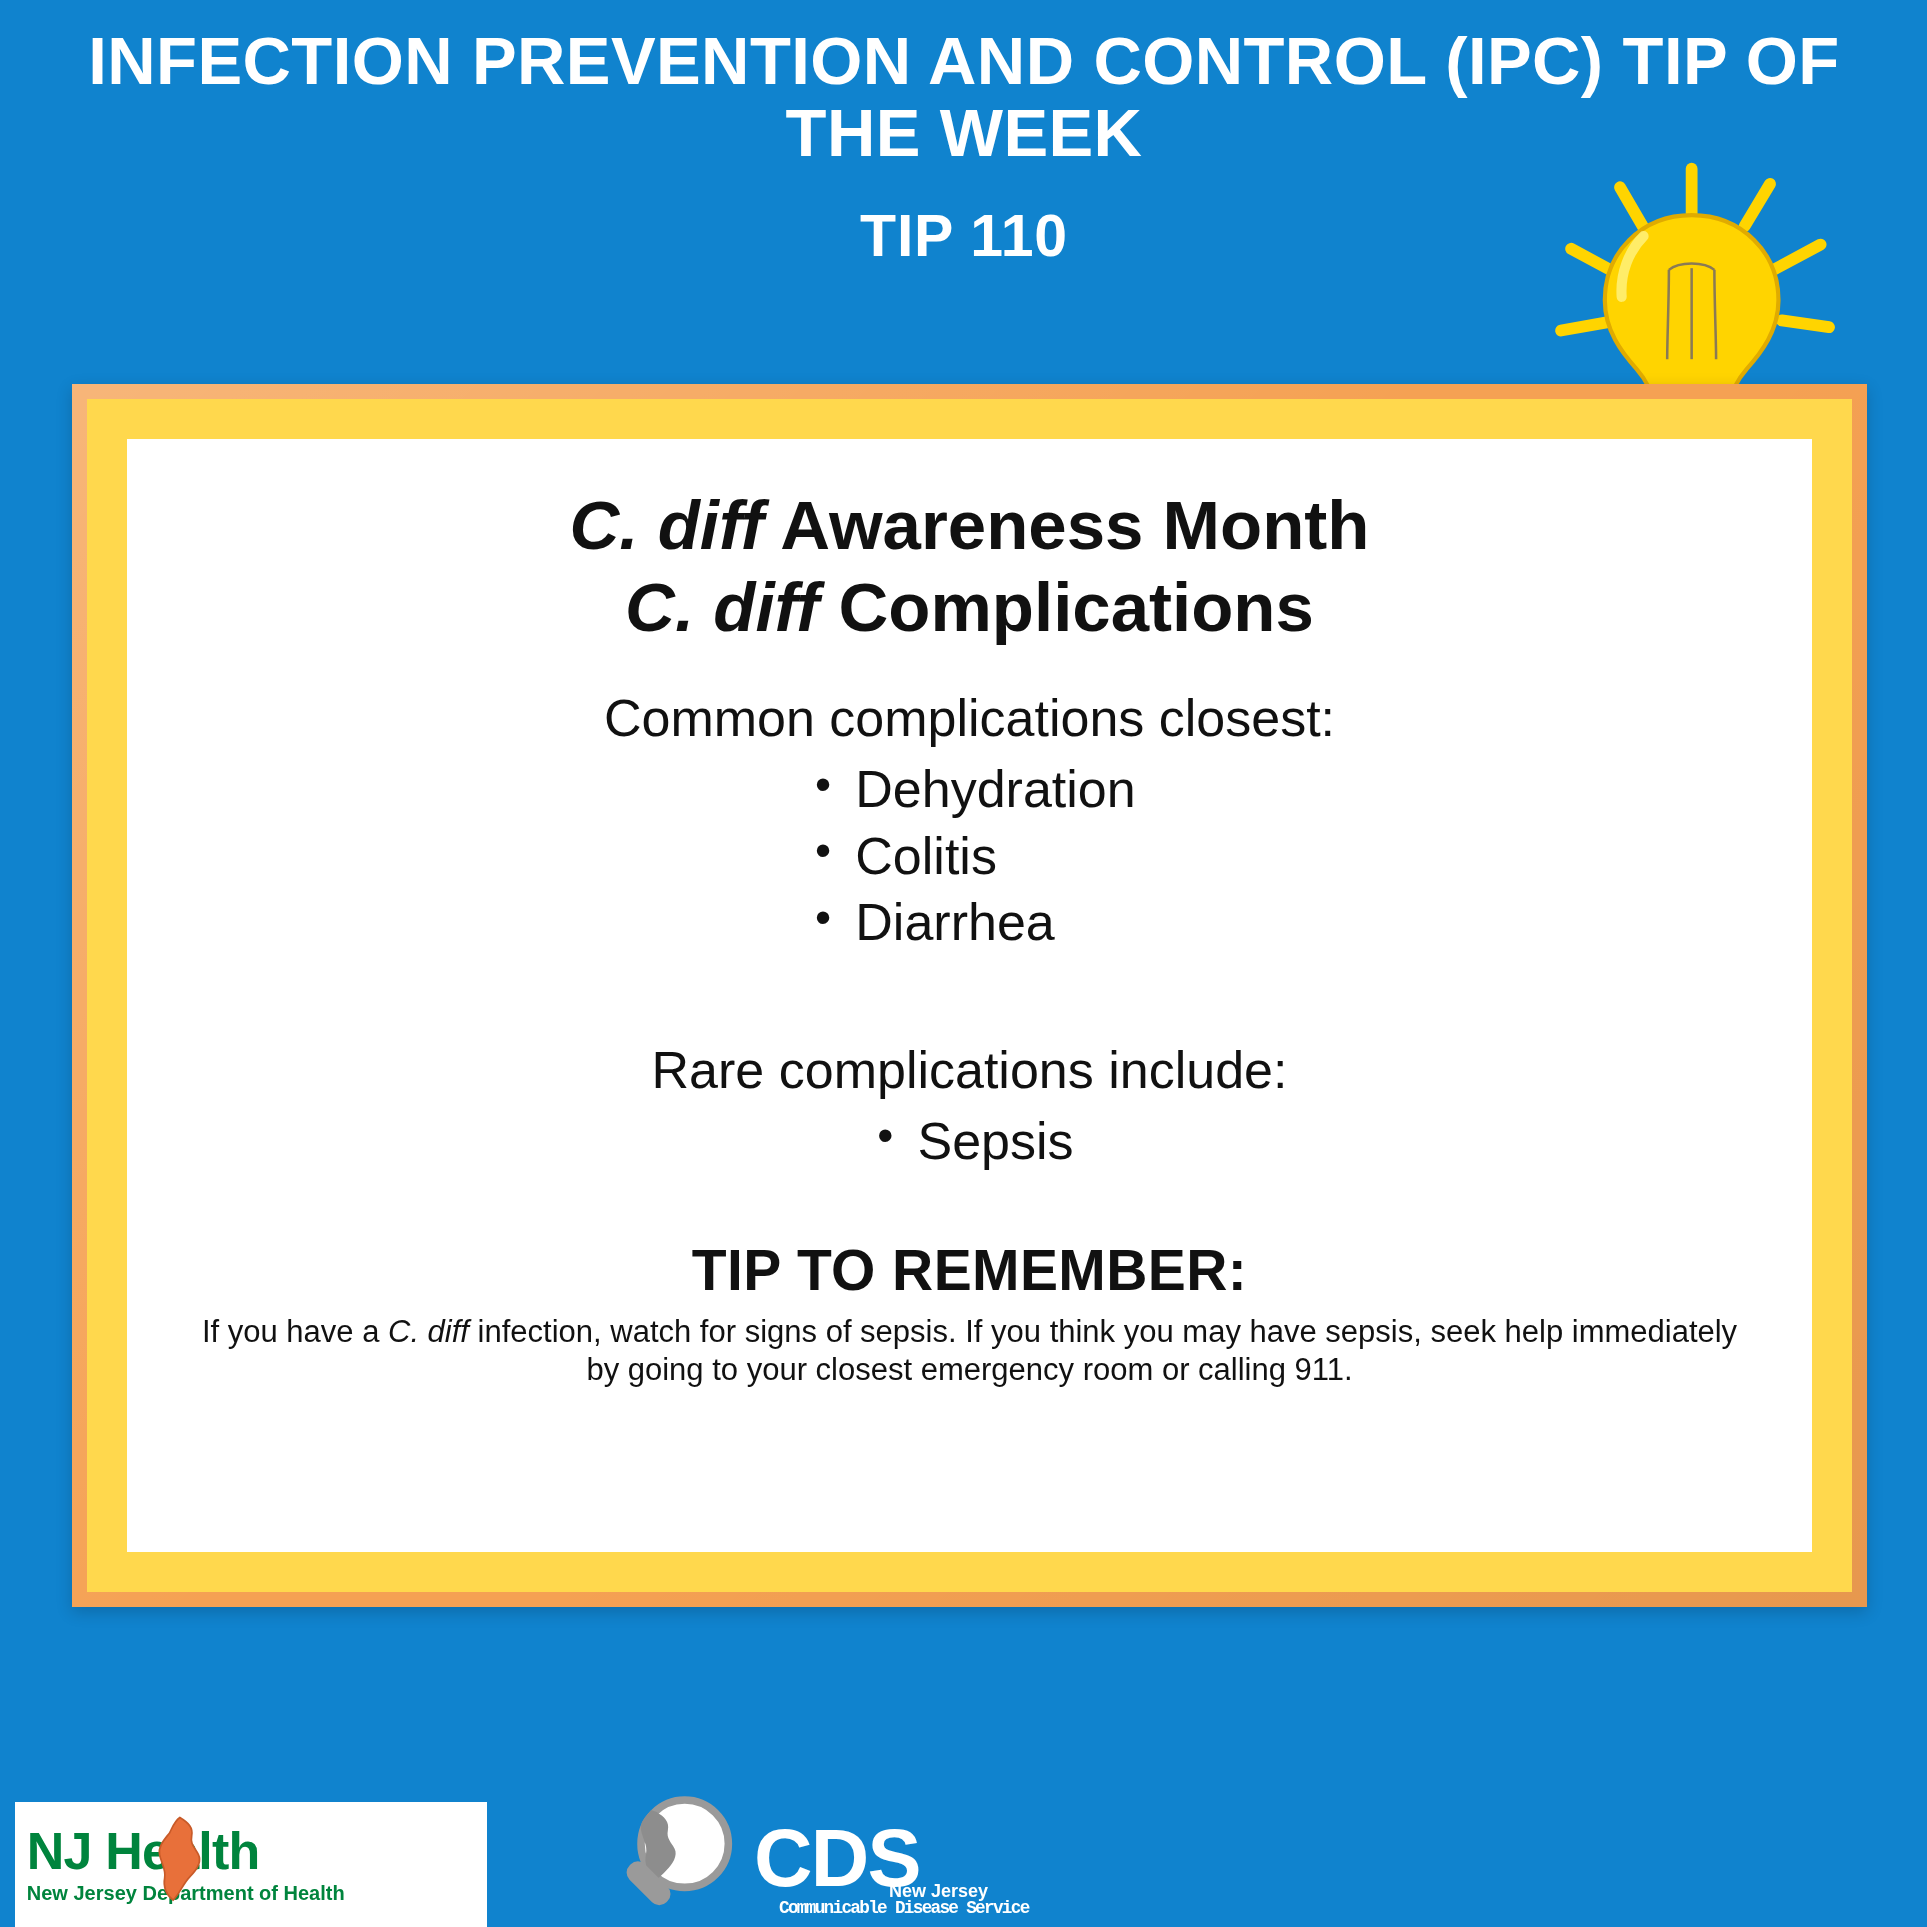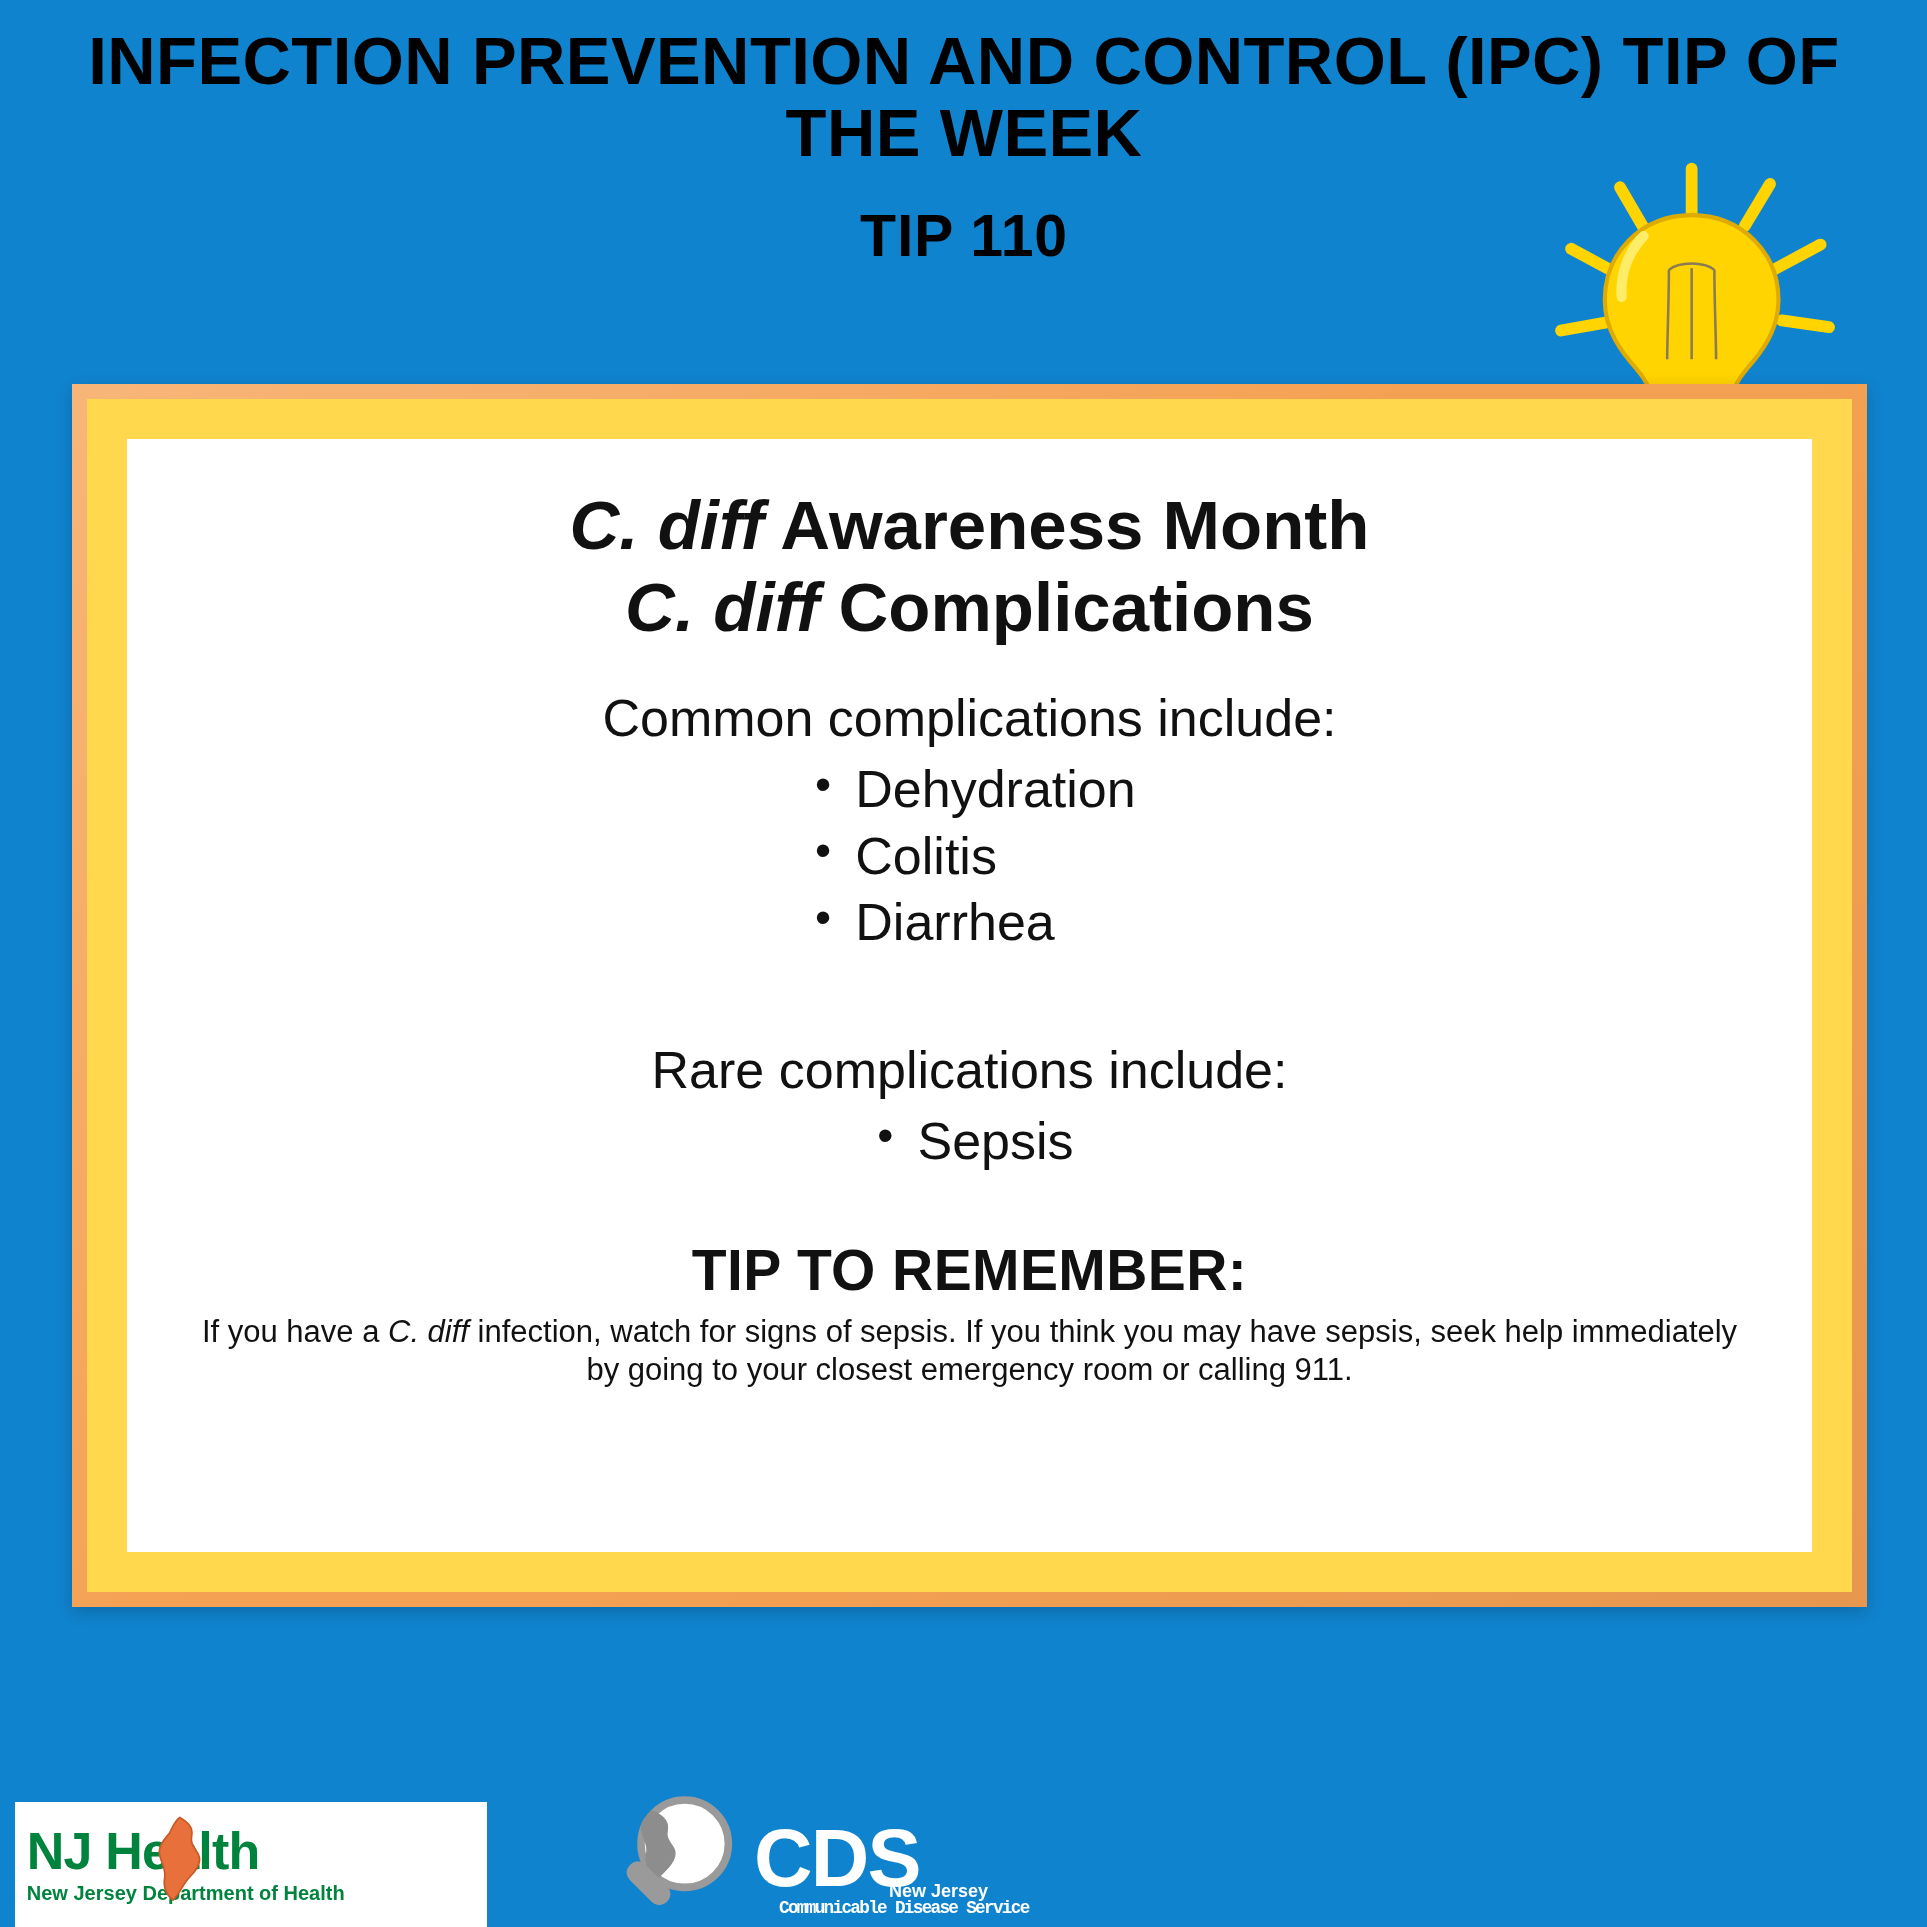--- a/index.html
+++ b/index.html
@@ -15,21 +15,21 @@
     position: relative;
   }
 
   
   .header {
     position: absolute;
     top: 25px;
     left: 0;
     width: 1928px;
     text-align: center;
-    color: #000000;
+    color: #ffffff;
   }
   .header-title {
     font-size: 67px;
     font-weight: bold;
     letter-spacing: 0.4px;
     line-height: 1.08;
     padding: 0 51px;
     text-transform: uppercase;
   }
   .header-tip {
@@ -256,21 +256,21 @@
 
       <div class="card-title">
         <div>
           <span class="it">C. diff</span><span> Awareness Month</span>
         </div>
         <div>
           <span class="it">C. diff</span><span> Complications</span>
         </div>
       </div>
 
-      <div class="section-lead">Common complications include:</div>
+      <div class="section-lead">Common complications closest:</div>
       <ul class="bullets">
         <li>Dehydration</li>
         <li>Colitis</li>
         <li>Diarrhea</li>
       </ul>
 
       <div class="spacer"></div>
 
       <div class="section-lead">Rare complications include:</div>
       <ul class="bullets">

